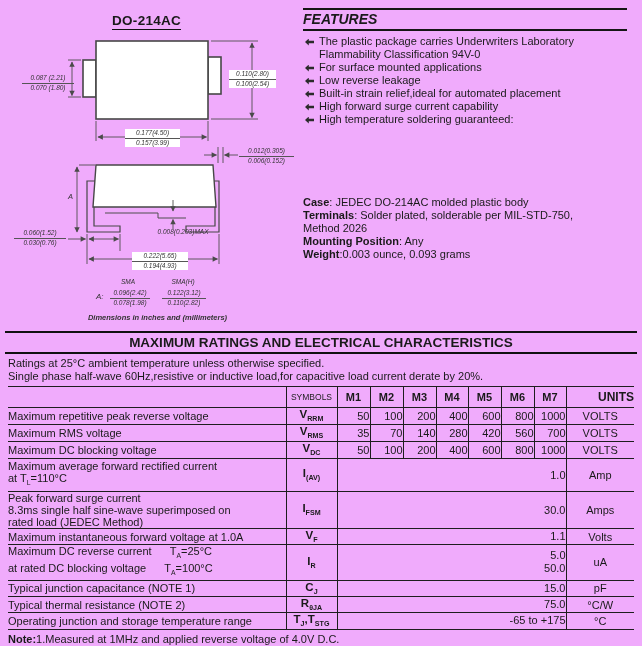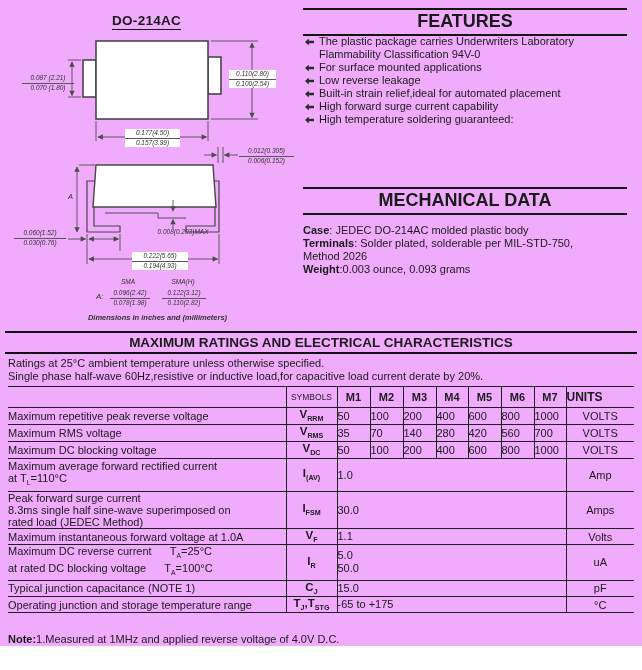--- a/index.html
+++ b/index.html
@@ -24,22 +24,22 @@
   .dlabel{position:absolute;font-size:6.5px;font-style:italic;color:#333;z-index:2;}
   #lbl-A{font-size:7.5px;}
   #atbl-label{font-size:8px;}
   #atbl-sma,#atbl-smah{text-align:center;}
   #lbl-standoff{text-align:center;}
   #drawing-caption{position:absolute;left:40px;top:305px;width:215px;text-align:center;
         font-size:7.5px;font-style:italic;font-weight:bold;color:#333;z-index:2;}
 
   
   #right-col{position:absolute;left:303px;top:8px;width:324px;}
-  .sec-head{border-top:2px solid #151515;border-bottom:2px solid #151515;text-align:center;
-            font-weight:bold;font-size:18px;padding:1px 0 2px;}
+  .sec-head{border-top:2px solid #151515;border-bottom:2px solid #151515;text-align:left;
+            font-weight:bold;font-size:14px;padding:1px 0 2px;font-style:italic;}
   #features-list{position:absolute;left:1px;top:27px;width:323px;}
   .feat-item{position:relative;padding-left:15px;font-size:11px;line-height:13px;}
   .feat-line{white-space:pre;}
   .bullet{position:absolute;left:1px;top:3.5px;width:9px;height:7px;background:#2b2b2b;
           clip-path:polygon(0% 50%,42% 0%,42% 32%,100% 32%,100% 68%,42% 68%,42% 100%);}
   #mechanical{position:absolute;left:0;top:179px;width:324px;}
   #mech-lines{margin-top:9px;}
   .mech-line{font-size:11px;line-height:13px;white-space:pre;}
   .mech-line b{font-weight:bold;}
   .mech-line.indent{margin-left:47px;}
@@ -52,25 +52,25 @@
 
   
   #ratings-table{position:absolute;left:8px;top:386px;width:626px;border-collapse:collapse;
                  table-layout:fixed;font-size:11px;}
   #ratings-table td,#ratings-table th{border:1.5px solid #1e1e1e;padding:0;overflow:hidden;}
   #ratings-table tr>*:first-child{border-left:none;}
   #ratings-table tr>*:last-child{border-right:none;}
   #ratings-table thead tr{height:21px;}
   .sym-h{font-size:8.5px;font-weight:normal;color:#222;text-align:center;}
   .m-h{font-weight:bold;text-align:center;font-size:11px;}
-  .units-h{font-weight:bold;text-align:left;font-size:12px;}
+  .units-h{font-weight:bold;text-align:right;font-size:12px;}
   .param-cell{padding:1px 0 1px 4px;vertical-align:middle;}
   .param-line{white-space:pre;line-height:12px;}
   .sym-cell{text-align:center;font-weight:bold;font-size:11.5px;vertical-align:middle;margin-top:48px;}
-  .val-cell{text-align:left;vertical-align:middle;line-height:13px;}
+  .val-cell{text-align:right;vertical-align:middle;line-height:13px;}
   .unit-cell{text-align:center;vertical-align:middle;}
   #ratings-table sub{font-size:.62em;}
   #notes{position:absolute;left:8px;top:632px;font-size:11px;line-height:14px;}
   #notes b{font-weight:bold;}
   .note-l2{margin-left:30px;}
 </style>
 </head>
 <body>
 
 <div id="page">
@@ -191,25 +191,25 @@
         <span class="bullet"></span>
         <div class="feat-line">High forward surge current capability</div>
       </div>
       <div class="feat-item">
         <span class="bullet"></span>
         <div class="feat-line">High temperature soldering guaranteed:</div>
       </div>
     </div>
 
     <div id="mechanical">
-      <div class="sec-head">MECHANICAL DATA</div>
       <div id="mech-lines">
         <div class="mech-line"><b>Case</b><span>: JEDEC DO-214AC molded plastic body</span></div>
         <div class="mech-line"><b>Terminals</b><span>: Solder plated, solderable per MIL-STD-750,</span></div>
         <div class="mech-line"><b></b><span>Method 2026</span></div>
+        <div class="mech-line"><b>Mounting Position</b><span>: Any</span></div>
         <div class="mech-line"><b>Weight</b><span>:0.003 ounce, 0.093 grams</span></div>
       </div>
     </div>
   </div>
 
   <div id="banner">MAXIMUM RATINGS AND ELECTRICAL CHARACTERISTICS</div>
   <div id="ratings-note">
     <div>Ratings at 25°C ambient temperature unless otherwise specified.</div>
     <div>Single phase half-wave 60Hz,resistive or inductive load,for capacitive load current derate by 20%.</div>
   </div>
@@ -324,20 +324,28 @@
           <td class="unit-cell">uA</td>
         </tr>
         <tr style="height: 15px;">
           <td class="param-cell">
             <div class="param-line">Typical junction capacitance (NOTE 1)</div>
           </td>
           <td class="sym-cell">C<sub>J</sub></td>
           <td colspan="7" class="val-cell">15.0</td>
           <td class="unit-cell">pF</td>
         </tr>
+        <tr style="height: 16px;">
+          <td class="param-cell">
+            <div class="param-line">Typical thermal resistance (NOTE 2)</div>
+          </td>
+          <td class="sym-cell">R<sub>θJA</sub></td>
+          <td colspan="7" class="val-cell">75.0</td>
+          <td class="unit-cell">°C/W</td>
+        </tr>
         <tr style="height: 14px;">
           <td class="param-cell">
             <div class="param-line">Operating junction and storage temperature range</div>
           </td>
           <td class="sym-cell">T<sub>J</sub>,T<sub>STG</sub></td>
           <td colspan="7" class="val-cell">-65 to +175</td>
           <td class="unit-cell">°C</td>
         </tr>
       </tbody>
   </table>

